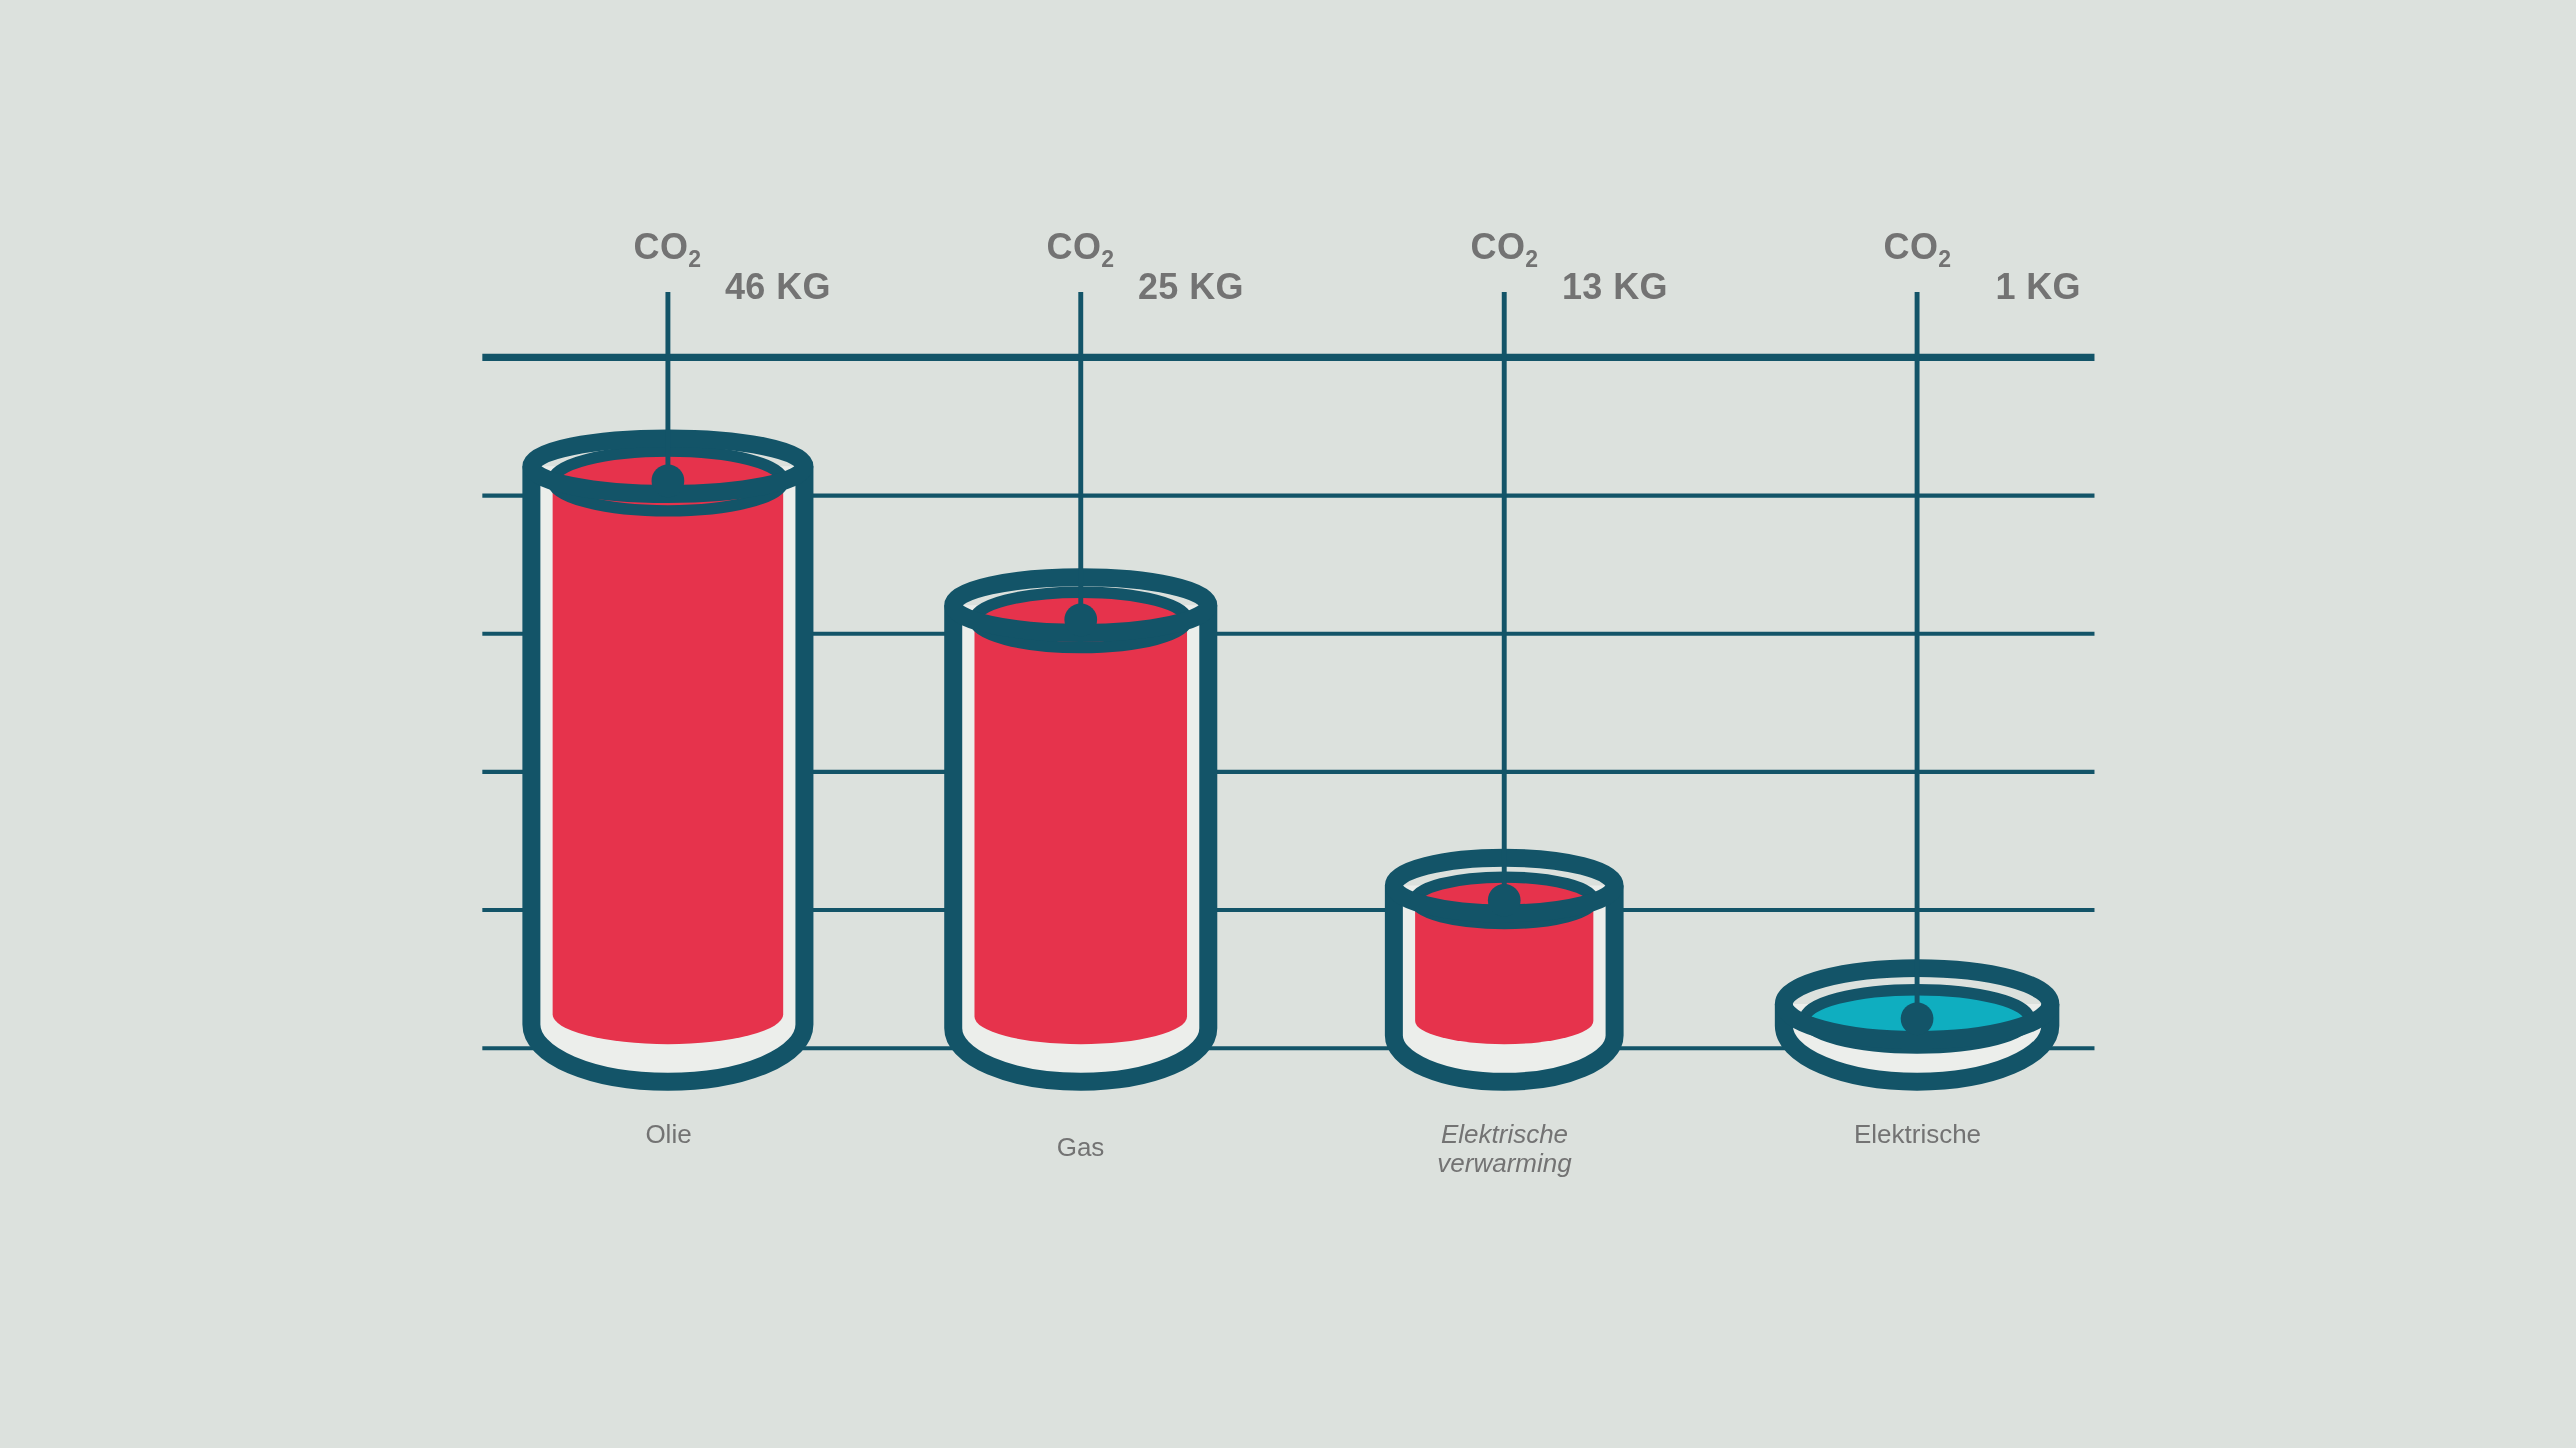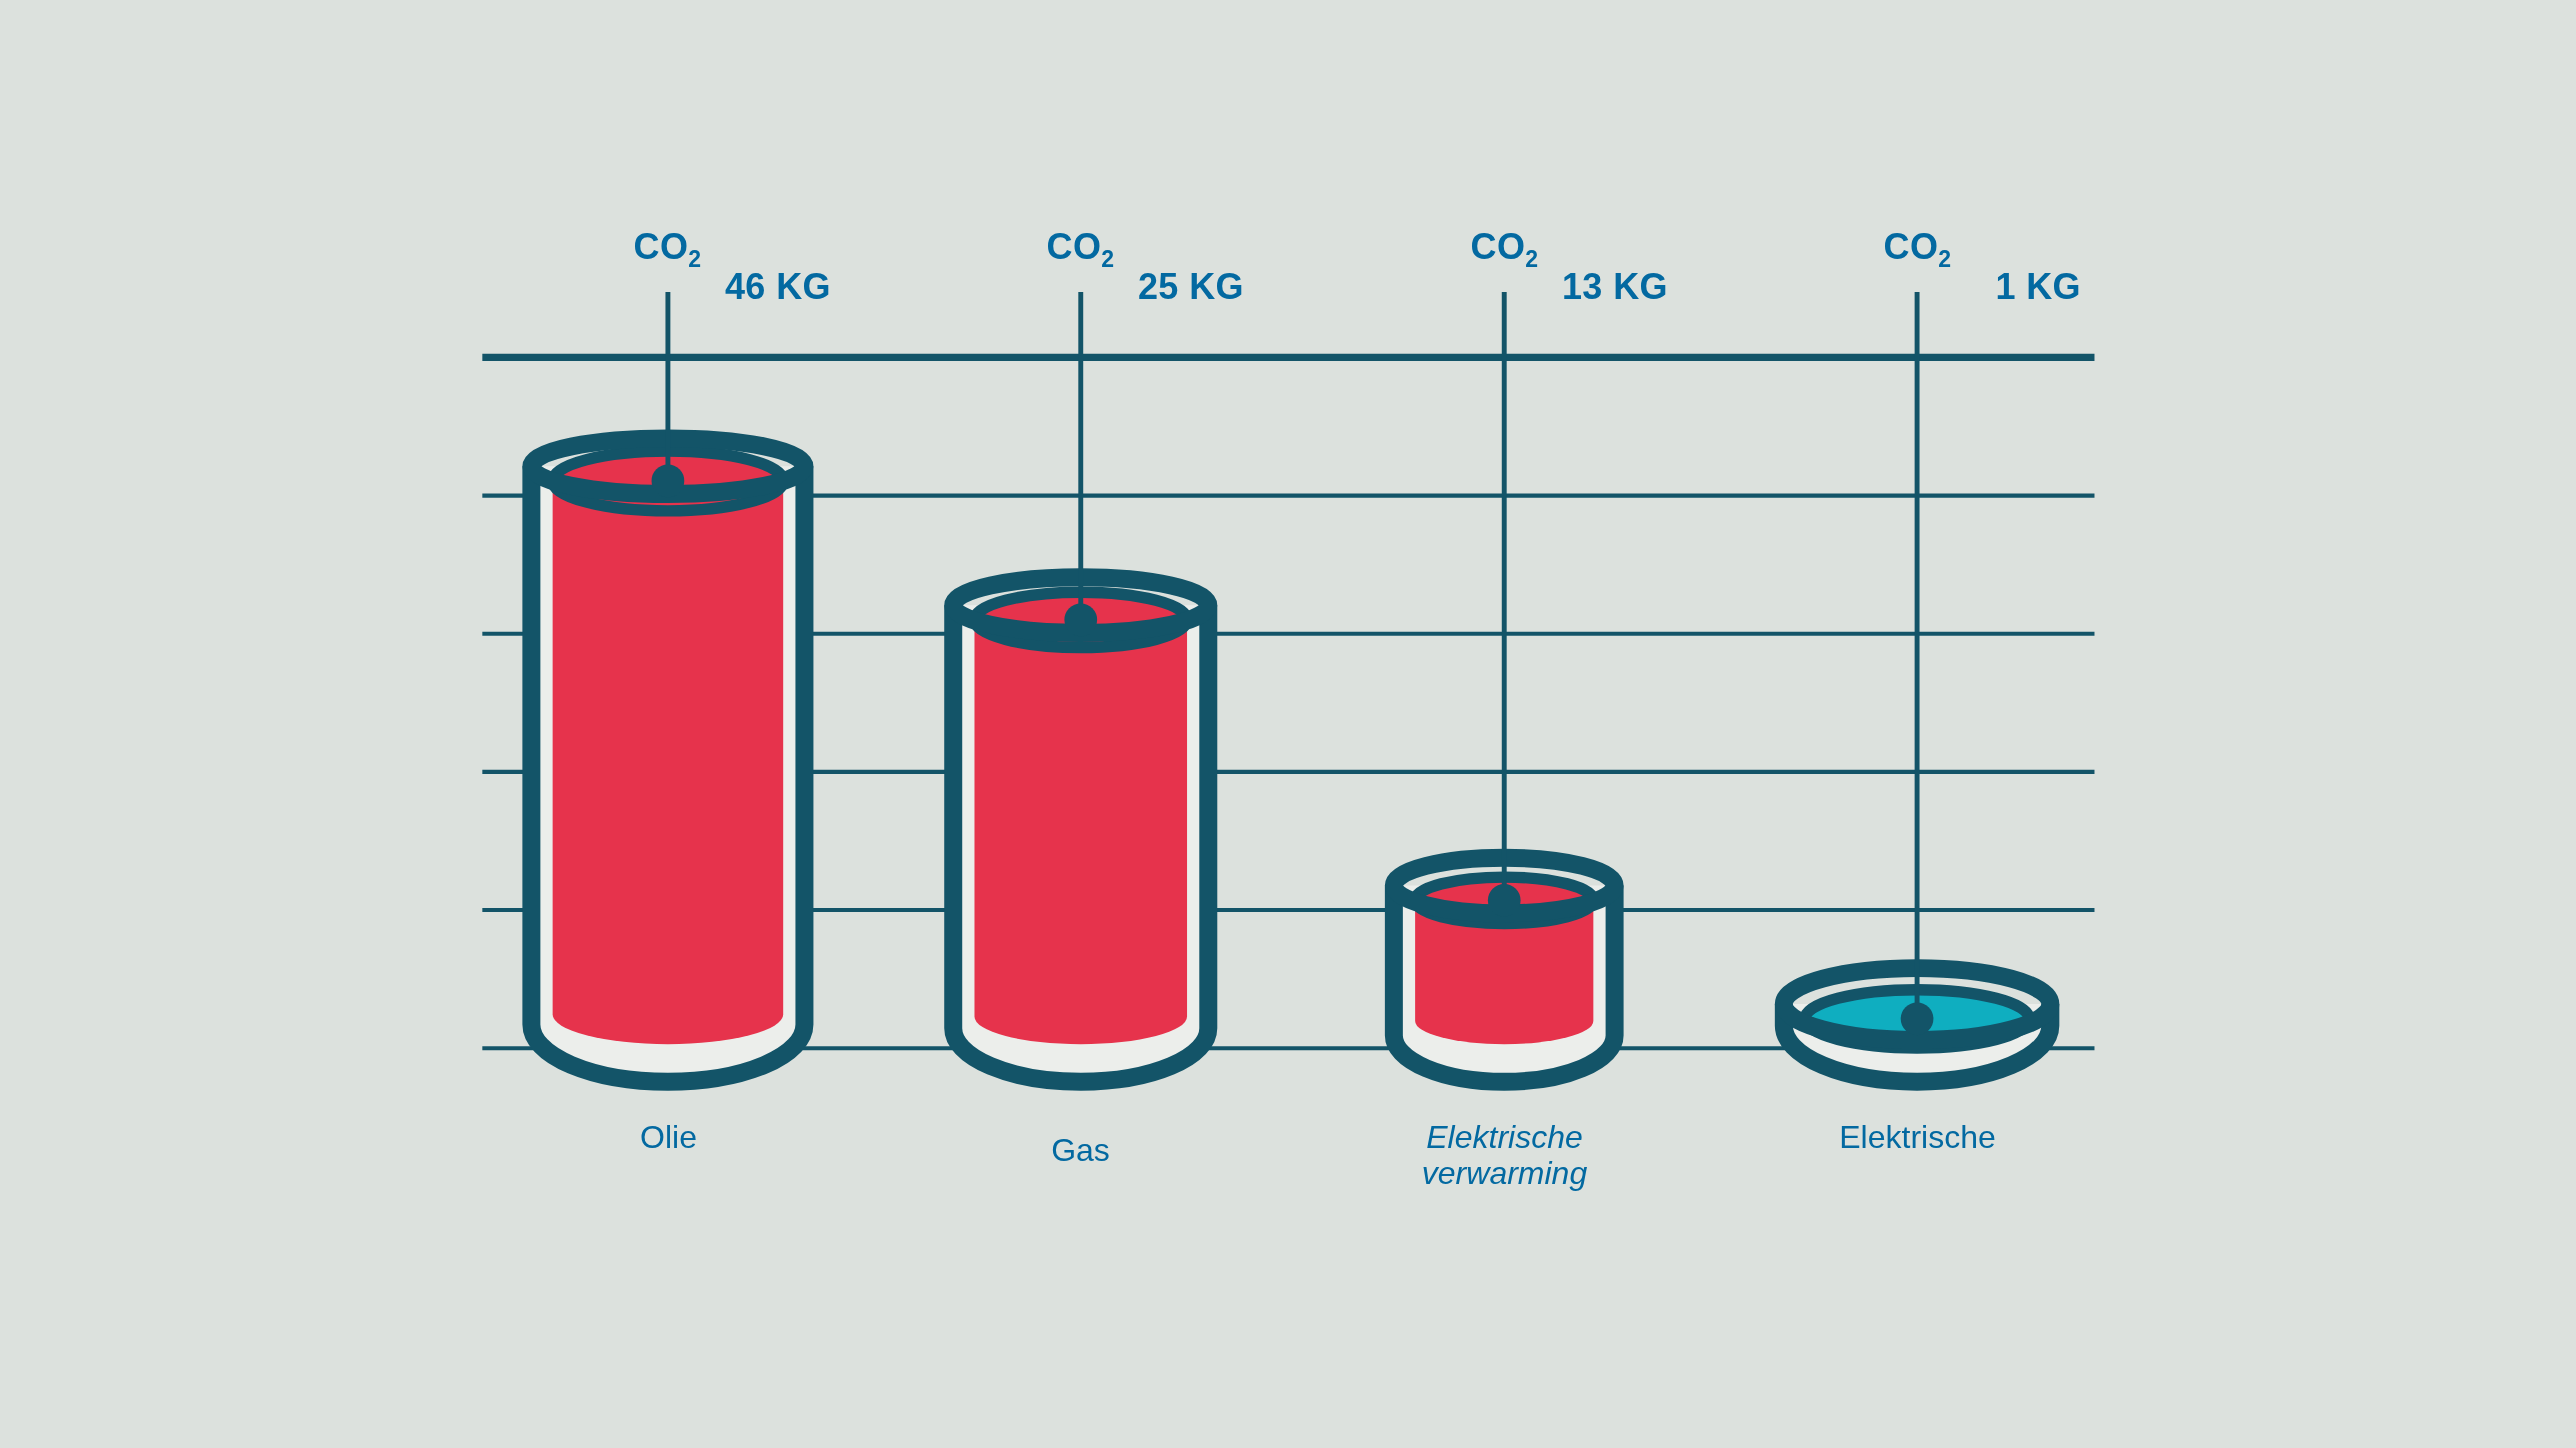--- a/index.html
+++ b/index.html
@@ -6,38 +6,38 @@
   body{
     width:2576px;height:1449px;
     background:#dce1dd;
     font-family:"Liberation Sans", sans-serif;
     overflow:hidden;
   }
   #stage{position:relative;width:2576px;height:1449px;}
   #chart-svg{position:absolute;left:0;top:0;}
   .label-txt{
     position:absolute;
-    color:#0369a1;
+    color:#737373;
     text-align:center;
     line-height:1.12;
     white-space:pre-line;
   }
   .value-label{
     font-weight:bold;
     font-size:36px;
     letter-spacing:0.4px;
   }
   .value-label .sub{
     font-size:23px;
     vertical-align:sub;
     line-height:0;
   }
   .value-label .kg{display:block;text-align:right;}
   .cat-label{
-    font-size:32px;
+    font-size:26px;
     font-weight:normal;
   }
 </style>
 </head>
 <body>
 
 <div id="stage">
   <svg id="chart-svg" width="2576" height="1449" viewBox="0 0 3151 1772">
     <g id="gridlines">
         <line x1="590" x2="2562" y1="437" y2="437" stroke="#135468" stroke-width="9"></line>

